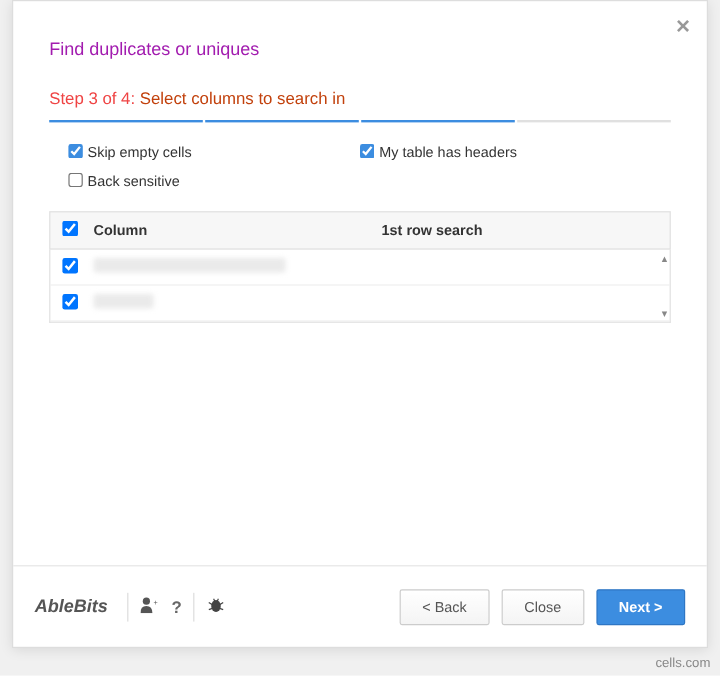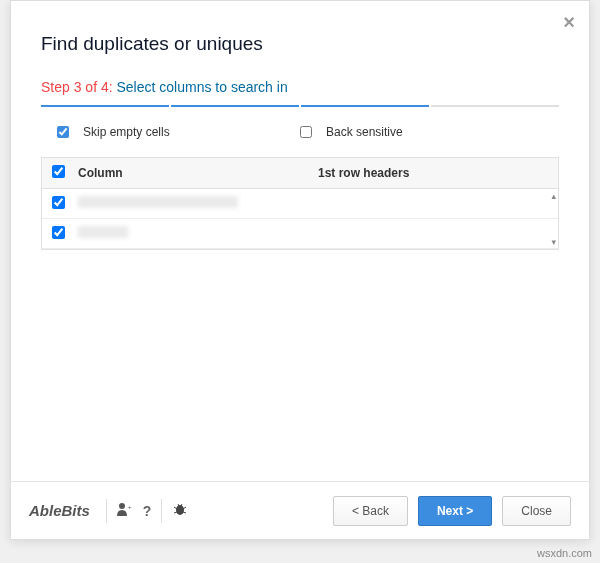--- a/index.html
+++ b/index.html
@@ -27,51 +27,51 @@
       top: 10px; right: 14px;
       color: #999;
       font-size: 20px;
       cursor: pointer;
       font-weight: bold;
     }
     .header {
       padding: 32px 30px 0 30px;
     }
     .title {
-      font-size: 19px;
-      color: #0f172a;
+      font-size: 15px;
+      color: #a21caf;
       margin-bottom: 24px;
     }
     .step-row {
       font-size: 14px;
       margin-bottom: 10px;
     }
     .step-label { color: #ef4444; }
-    .step-desc { color: #0369a1; }
+    .step-desc { color: #c2410c; }
     .progress {
       display: flex;
       gap: 2px;
       margin-bottom: 18px;
     }
     .progress .seg {
       height: 2px;
       flex: 1;
       background: #e0e0e0;
     }
     .progress .seg.done { background: #3c8de0; }
     .options {
       padding: 0 46px 10px 46px;
       display: grid;
       grid-template-columns: 1fr 1fr;
       row-gap: 10px;
     }
     .chk {
       display: flex;
-      align-items: center;
-      gap: 14px;
+      align-items: flex-start;
+      gap: 4px;
       font-size: 12px;
       color: #333;
       cursor: pointer;
     }
     .chk input { width: 12px; height: 12px; accent-color: #3c8de0; }
 
     .table-wrap {
       margin: 8px 30px 0 30px;
       border-radius: 18px;
     }
@@ -117,21 +117,21 @@
       font-size: 9px;
       color: #888;
       cursor: pointer;
     }
     .scroll-btn.up { top: 2px; }
     .scroll-btn.down { bottom: 2px; }
 
     .footer {
       margin-top: auto;
       border-top: 1px solid #e5e5e5;
-      height: 58px;
+      height: 68px;
       display: flex;
       align-items: center;
       padding: 0 18px;
       gap: 10px;
     }
     .brand {
       font-weight: bold;
       font-style: italic;
       color: #555;
       font-size: 15px;
@@ -182,32 +182,36 @@
       <div class="seg"></div>
     </div>
   </div>
 
   <div class="options">
     <label class="chk">
       <input type="checkbox" checked="" style="">
       <span>Skip empty cells</span>
     </label>
     <label class="chk">
+      <input type="checkbox" checked="" style="">
+      <span>My table has headers</span>
+    </label>
+    <label class="chk">
       <input type="checkbox" style="">
       <span>Back sensitive</span>
     </label>
   </div>
 
   <div class="table-wrap">
     <div class="table-head">
       <div class="cell-chk">
         <input type="checkbox" checked="" style="">
       </div>
       <div>Column</div>
-      <div>1st row headers</div>
+      <div>1st row search</div>
     </div>
     <div class="table-body">
       <div class="table-row">
         <div class="cell-chk"><input type="checkbox" checked="" style=""></div>
         <div><span class="blur w1"></span></div>
         <div></div>
       </div>
       <div class="table-row">
         <div class="cell-chk"><input type="checkbox" checked="" style=""></div>
         <div><span class="blur w2"></span></div>
@@ -236,19 +240,19 @@
           <line x1="2" y1="5" x2="5" y2="7" stroke="#444"></line>
           <line x1="14" y1="5" x2="11" y2="7" stroke="#444"></line>
           <line x1="2" y1="11" x2="5" y2="10" stroke="#444"></line>
           <line x1="14" y1="11" x2="11" y2="10" stroke="#444"></line>
           <line x1="6" y1="2" x2="7" y2="4" stroke="#444"></line>
           <line x1="10" y1="2" x2="9" y2="4" stroke="#444"></line>
         </svg>
     </span>
     <div class="spacer"></div>
     <button class="btn">&lt; Back</button>
+    <button class="btn">Close</button>
     <button class="btn primary">Next &gt;</button>
-    <button class="btn">Close</button>
   </div>
 
 </div>
 
-<div class="watermark">wsxdn.com</div>
+<div class="watermark">cells.com</div>
 
 </body></html>

